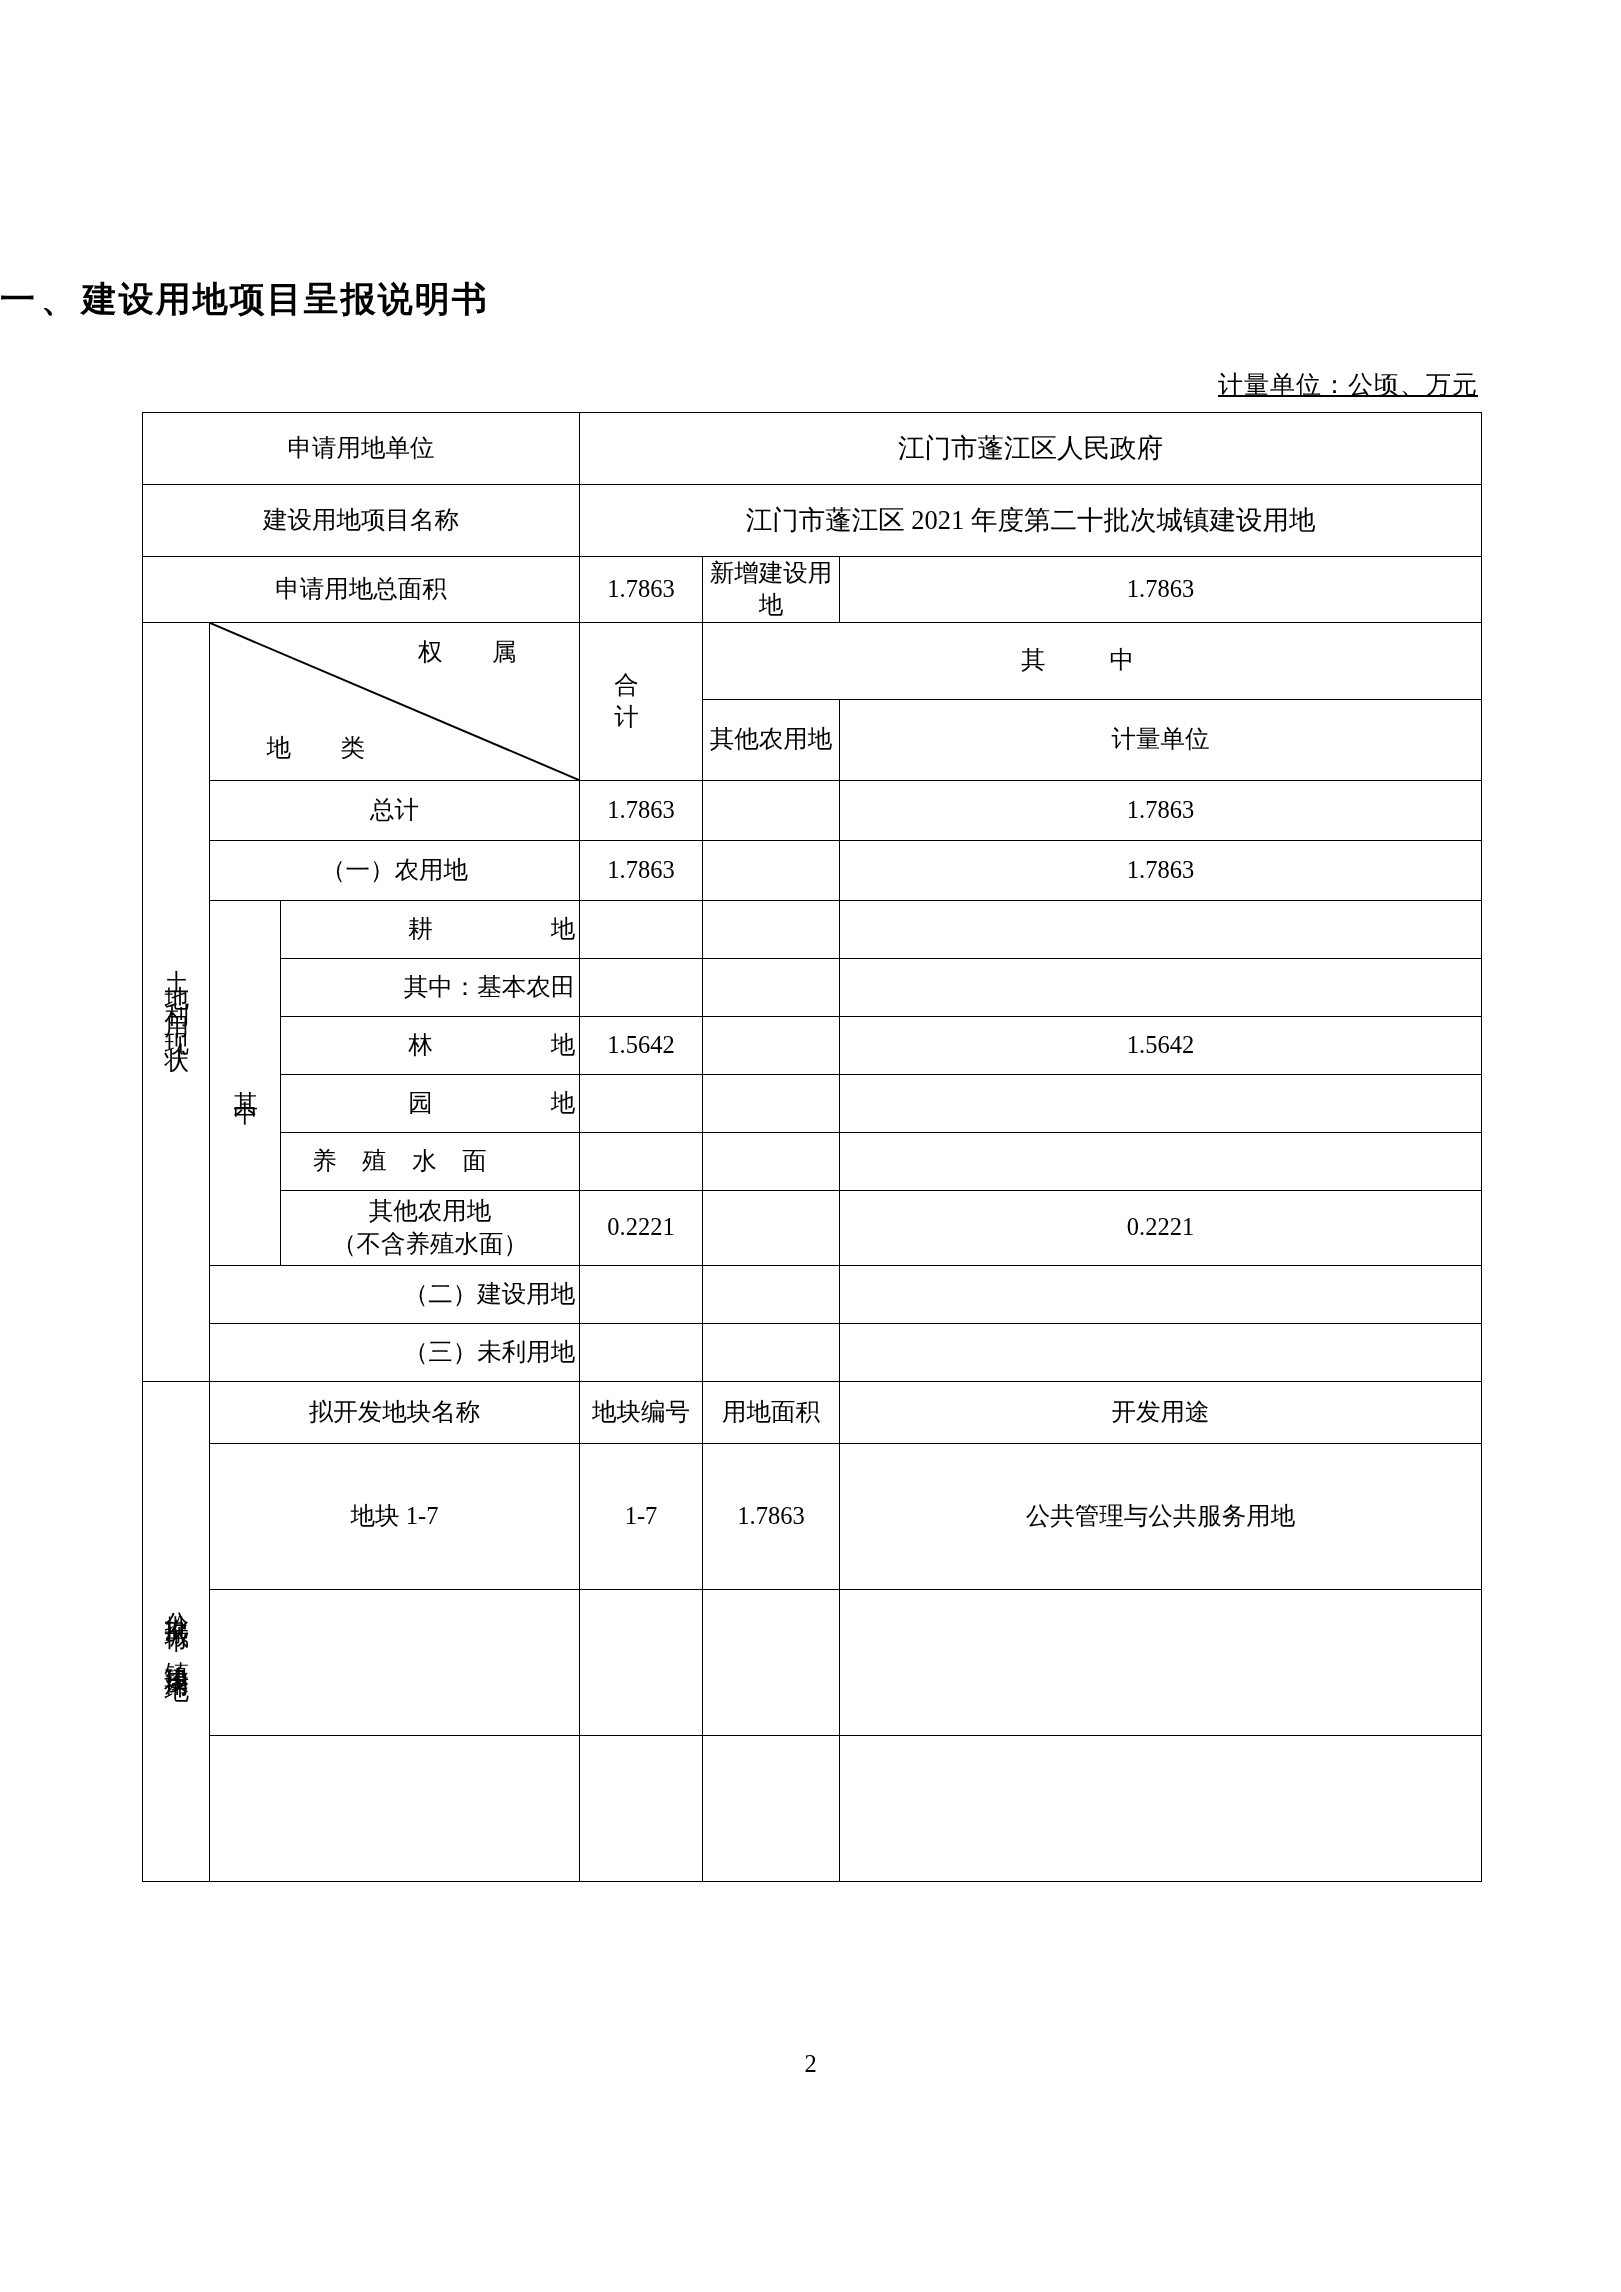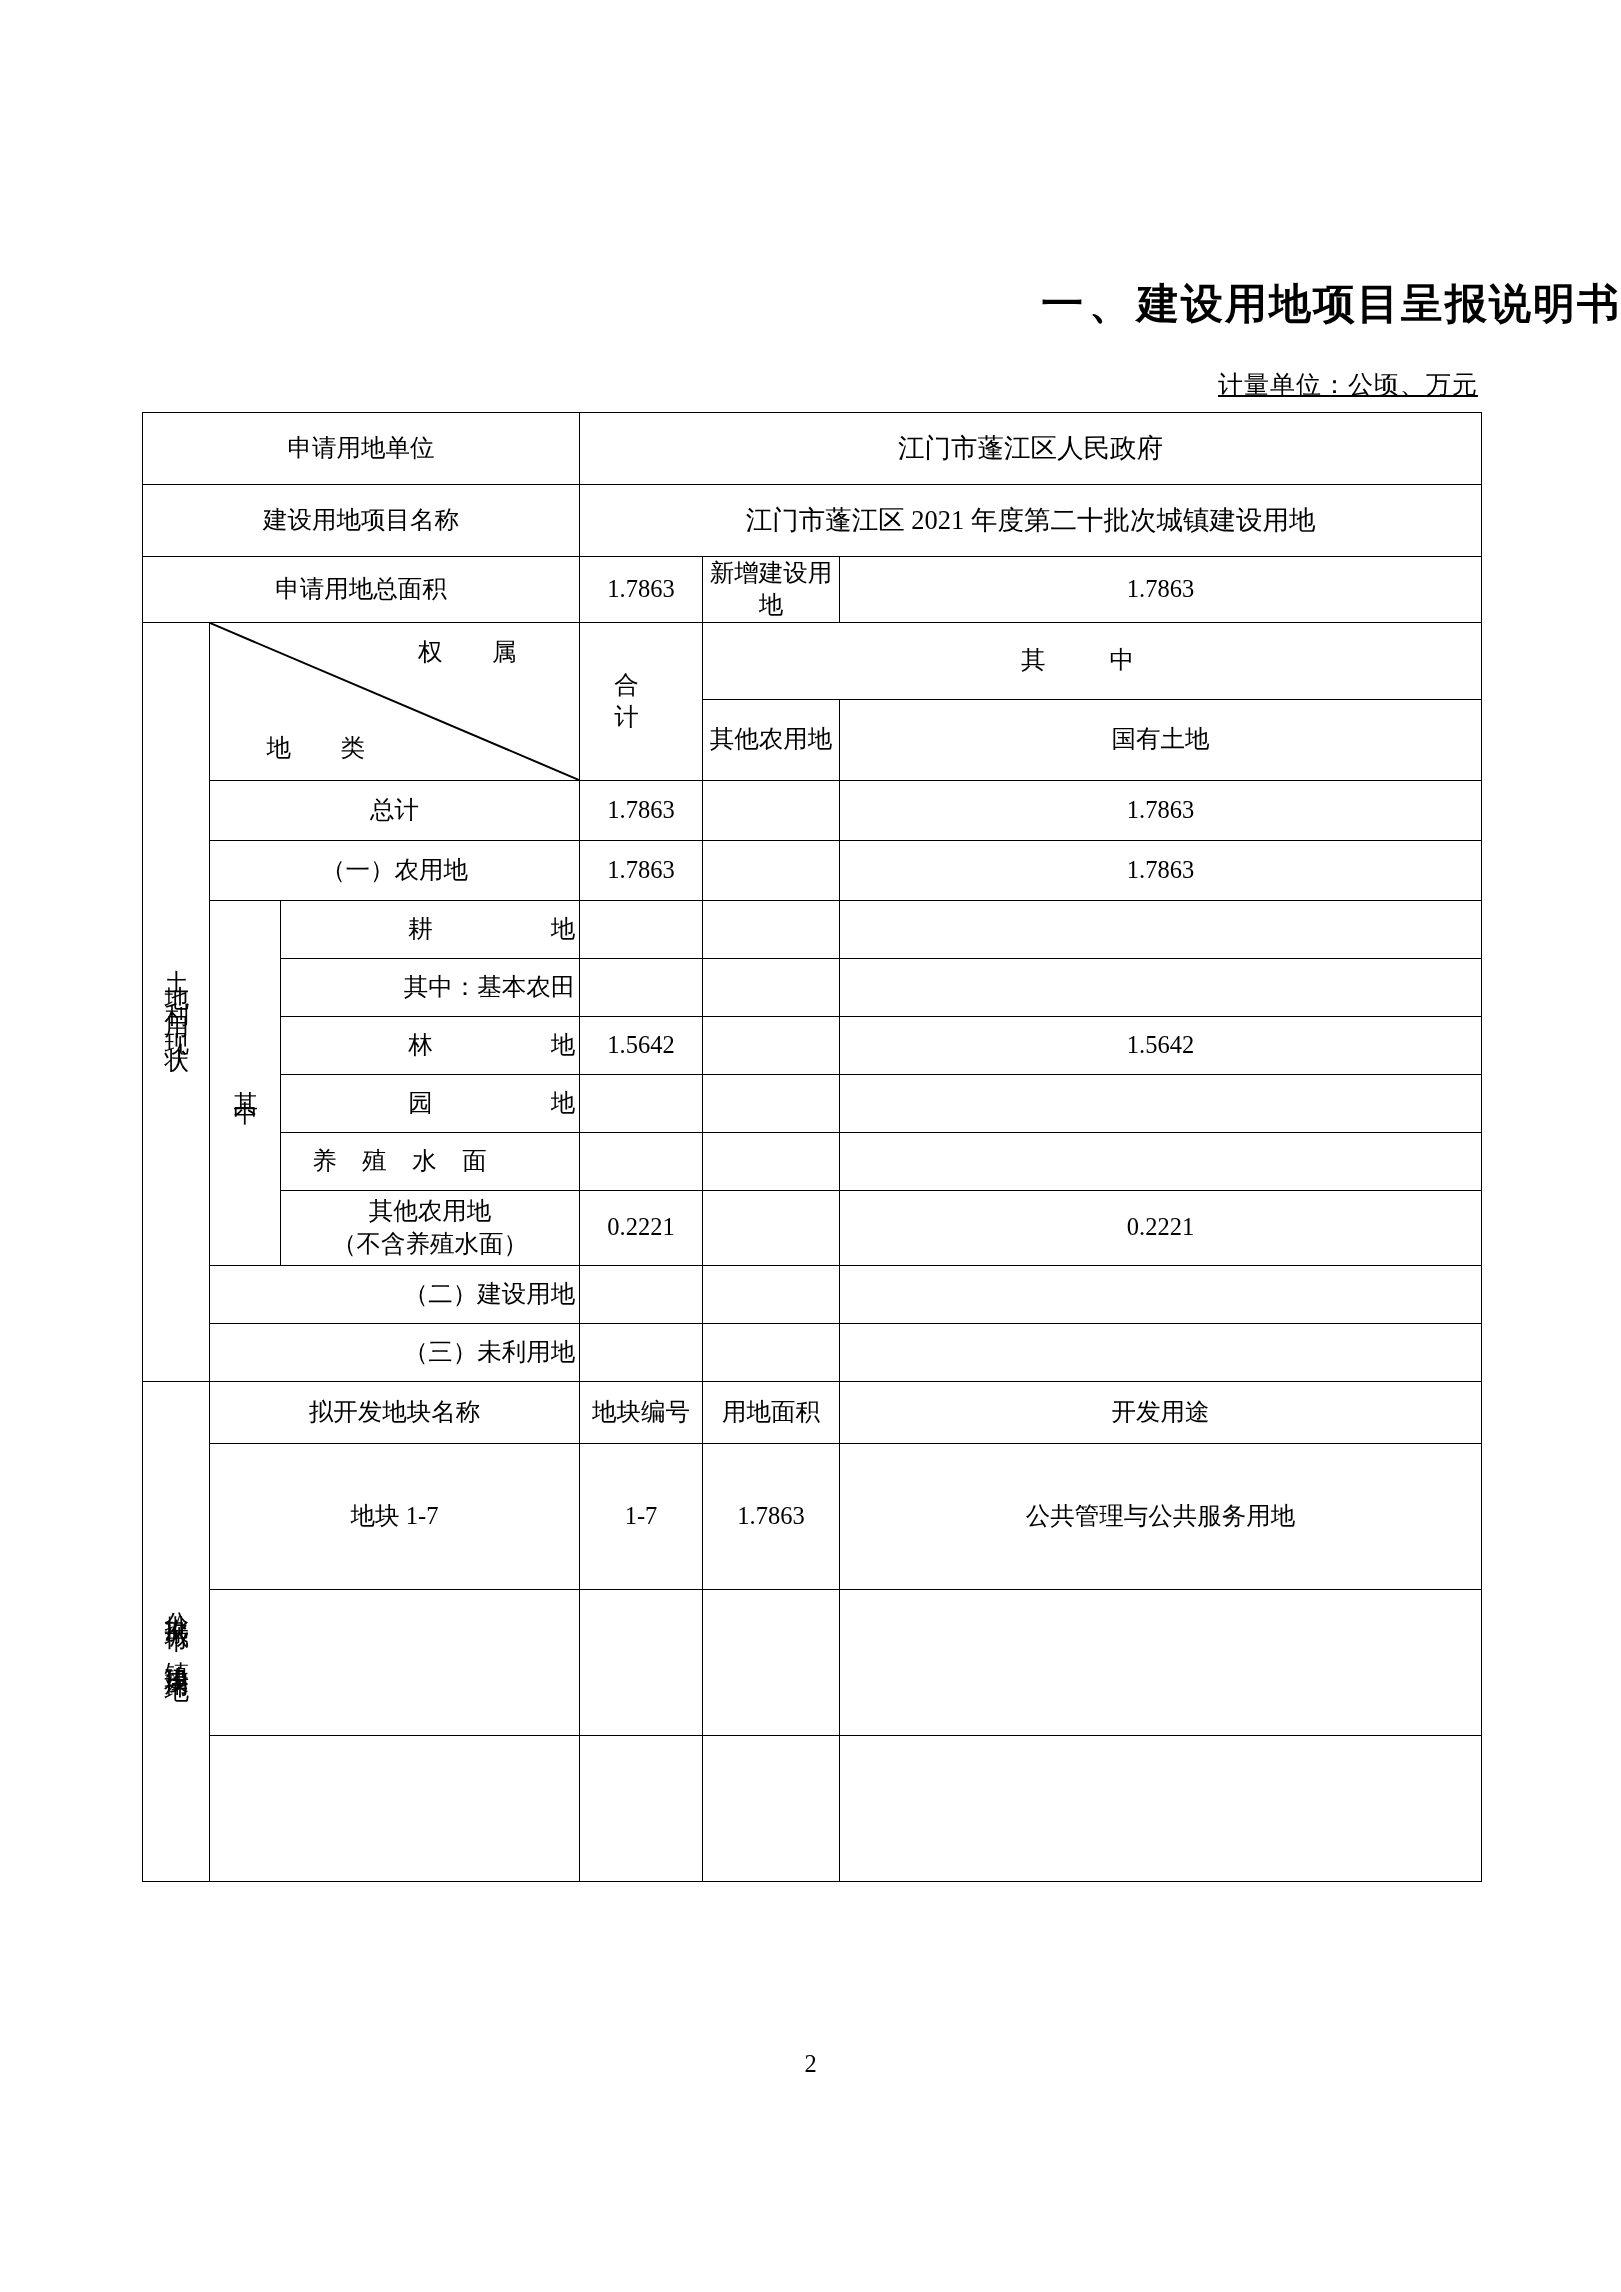--- a/index.html
+++ b/index.html
@@ -22,22 +22,22 @@
     width: 1621px;
     height: 2293px;
   }
 
   
   .doc-title {
     position: absolute;
     left: 0;
     top: 276px;
     width: 1621px;
-    text-align: right;
-    font-size: 42px;
+    text-align: left;
+    font-size: 35px;
     font-weight: bold;
     letter-spacing: 2px;
     font-family: "Liberation Serif", "DejaVu Serif", serif;
   }
   .doc-title .num-part { letter-spacing: 5.9px; }
 
   
   .unit-line {
     position: absolute;
     right: 143px;
@@ -215,21 +215,21 @@
             <line x1="0" y1="0" x2="377" y2="160" stroke="#000000" stroke-width="2" vector-effect="non-scaling-stroke"></line>
           </svg>
           <span class="quanshu">权 属</span>
           <span class="dilei">地 类</span>
         </td>
         <td rowspan="2" class="sp-hdr">合 计</td>
         <td colspan="2" style="height:76px" class="sp-hdr">其 中</td>
       </tr>
       <tr>
         <td style="height:80px">其他农用地</td>
-        <td>国有土地</td>
+        <td>计量单位</td>
       </tr>
 
       <tr>
         <td colspan="2" style="height:59px">总计</td>
         <td class="t-val">1.7863</td>
         <td class="t-val"></td>
         <td class="t-val">1.7863</td>
       </tr>
 
       <tr>

